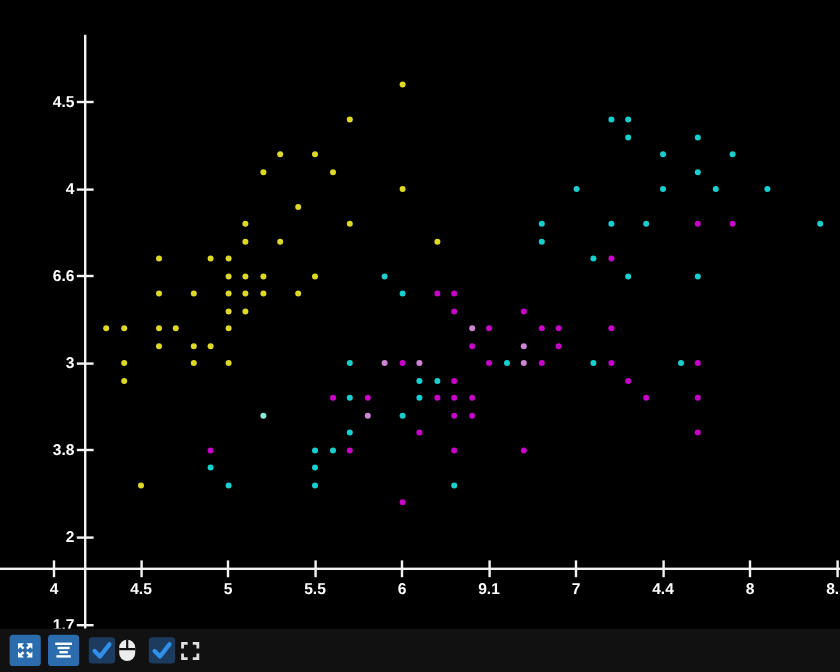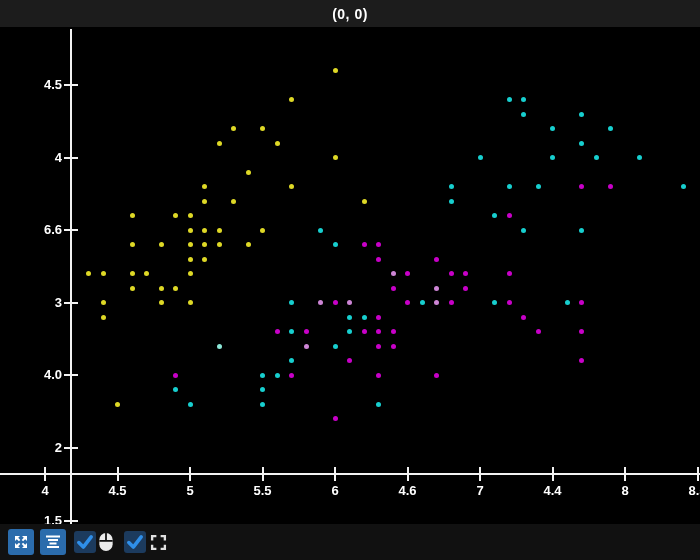--- a/index.html
+++ b/index.html
@@ -28,62 +28,59 @@
   .checkbox.checked svg{display:block;}
   .ticon{display:flex;align-items:center;justify-content:center;}
   .m8{margin-left:8px;} .m6{margin-left:6px;} .m4{margin-left:4px;}
   .m2{margin-left:2px;} .m10{margin-left:10px;}
 </style>
 </head>
 <body>
 
 <div class="window">
 
-  <div class="titlebar">
-    <span class="title">(0, 0)</span>
-  </div>
 
   <div class="plot">
     <div class="yaxis"></div>
     <div class="xaxis"></div>
 
   <div class="xtick" style="left: 44px;"></div>
       <div class="xlab" style="left: 25px;">4</div>
       <div class="xtick" style="left: 116.5px;"></div>
       <div class="xlab" style="left: 97.5px;">4.5</div>
       <div class="xtick" style="left: 189px;"></div>
       <div class="xlab" style="left: 170px;">5</div>
       <div class="xtick" style="left: 261.5px;"></div>
       <div class="xlab" style="left: 242.5px;">5.5</div>
       <div class="xtick" style="left: 334px;"></div>
       <div class="xlab" style="left: 315px;">6</div>
       <div class="xtick" style="left: 406.5px;"></div>
-      <div class="xlab" style="left: 387.5px;">4.6</div>
+      <div class="xlab" style="left: 387.5px;">9.1</div>
       <div class="xtick" style="left: 479px;"></div>
       <div class="xlab" style="left: 460px;">7</div>
       <div class="xtick" style="left: 551.5px;"></div>
       <div class="xlab" style="left: 532.5px;">4.4</div>
       <div class="xtick" style="left: 624px;"></div>
       <div class="xlab" style="left: 605px;">8</div>
       <div class="xtick" style="left: 696.5px;"></div>
       <div class="xlab" style="left: 677.5px;">8.5</div>
       <div class="ytick" style="top: 57px;"></div>
       <div class="ylab" style="top: 50px;">4.5</div>
       <div class="ytick" style="top: 129.6px;"></div>
       <div class="ylab" style="top: 122.6px;">4</div>
       <div class="ytick" style="top: 202.2px;"></div>
       <div class="ylab" style="top: 195.2px;">6.6</div>
       <div class="ytick" style="top: 274.8px;"></div>
       <div class="ylab" style="top: 267.8px;">3</div>
       <div class="ytick" style="top: 347.4px;"></div>
-      <div class="ylab" style="top: 340.4px;">4.0</div>
+      <div class="ylab" style="top: 340.4px;">3.8</div>
       <div class="ytick" style="top: 420px;"></div>
       <div class="ylab" style="top: 413px;">2</div>
       <div class="ytick" style="top: 492.6px;"></div>
-      <div class="ylab" style="top: 485.6px;">1.5</div>
+      <div class="ylab" style="top: 485.6px;">1.7</div>
       <div class="dot" style="left: 86px; top: 244.26px; background: rgb(222, 216, 38);"></div>
       <div class="dot" style="left: 100.5px; top: 244.26px; background: rgb(222, 216, 38);"></div>
       <div class="dot" style="left: 100.5px; top: 273.3px; background: rgb(222, 216, 38);"></div>
       <div class="dot" style="left: 100.5px; top: 287.82px; background: rgb(222, 216, 38);"></div>
       <div class="dot" style="left: 115px; top: 374.94px; background: rgb(222, 216, 38);"></div>
       <div class="dot" style="left: 129.5px; top: 186.18px; background: rgb(222, 216, 38);"></div>
       <div class="dot" style="left: 129.5px; top: 215.22px; background: rgb(222, 216, 38);"></div>
       <div class="dot" style="left: 129.5px; top: 244.26px; background: rgb(222, 216, 38);"></div>
       <div class="dot" style="left: 129.5px; top: 258.78px; background: rgb(222, 216, 38);"></div>
       <div class="dot" style="left: 144px; top: 244.26px; background: rgb(222, 216, 38);"></div>

